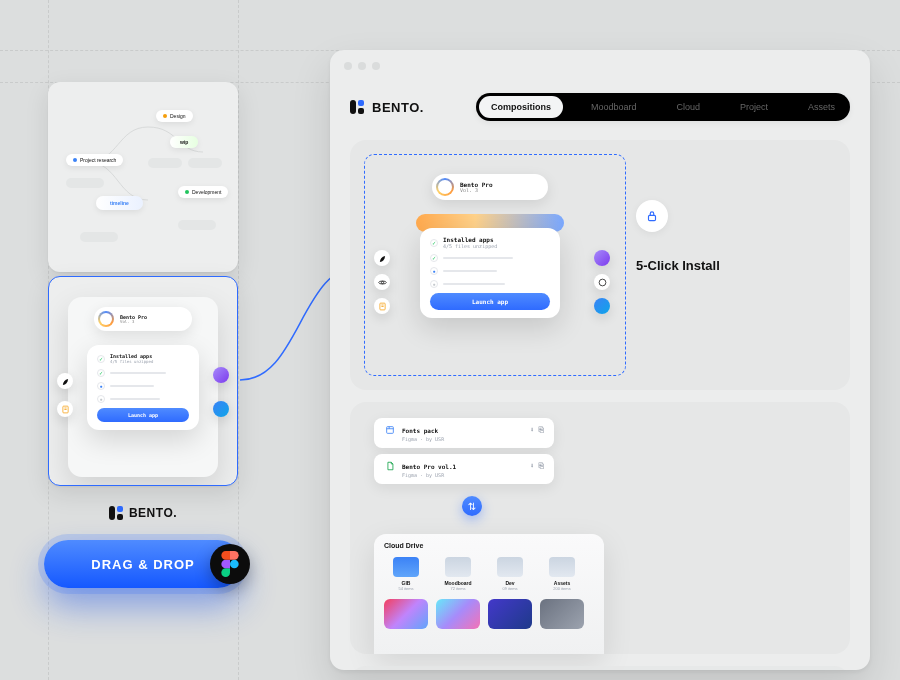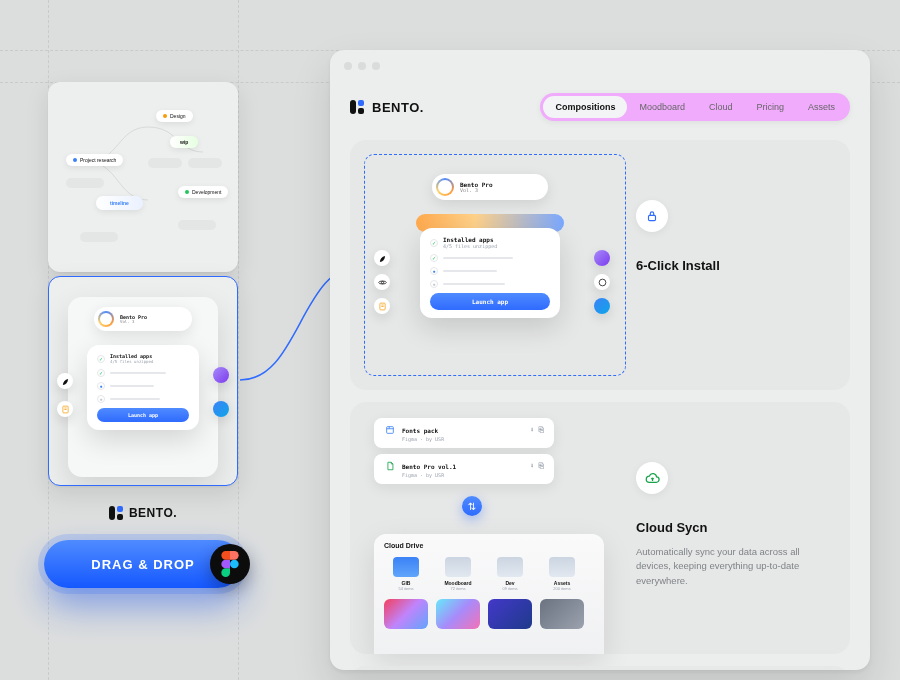--- a/index.html
+++ b/index.html
@@ -142,22 +142,22 @@
     overflow:hidden;
   }
   .traffic{position:absolute;left:14px;top:12px;display:flex;gap:6px}
   .traffic span{width:8px;height:8px;border-radius:50%;background:#DADCDC;display:block}
 
   .site-head{
     position:absolute;left:20px;top:40px;right:20px;height:34px;
     display:flex;align-items:center;justify-content:space-between;
   }
   .nav-pill{
-    display:flex;align-items:center;background:#f0abfc;border-radius:999px;
-    padding:3px;gap:0;box-shadow:0 2px 6px rgba(0,0,0,0.06);
+    display:flex;align-items:center;background:#000000;border-radius:999px;
+    padding:3px;gap:16px;box-shadow:0 2px 6px rgba(0,0,0,0.06);
     font-size:9px;color:#666;
   }
   .nav-item{padding:6px 12px;border-radius:999px;white-space:nowrap}
   .nav-item.active{background:#F3F4F5;color:#111;font-weight:600}
 
   .feature-card{
     position:absolute; left:20px; right:20px;
     background:#E6E7E7; border-radius:16px;
     display:flex;
   }
@@ -360,21 +360,21 @@
             <div class="lm-b"></div>
             <div class="lm-c"></div>
           </div>
       </div>
       <span class="brand-text" style="font-size:13px">BENTO.</span>
     </div>
     <div class="nav-pill">
       <span class="nav-item active">Compositions</span>
       <span class="nav-item">Moodboard</span>
       <span class="nav-item">Cloud</span>
-      <span class="nav-item">Pricing</span>
+      <span class="nav-item">Project</span>
       <span class="nav-item">Assets</span>
     </div>
   </div>
 
   <div class="feature-card fc1">
     <div class="fc-visual">
       <div class="dashed-box"></div>
 
       <div class="mini-head" style="top:34px;width:116px">
         <div class="avatar-ring" style="width:18px;height:18px">
@@ -436,21 +436,21 @@
       </div>
       <div class="side-icon" style="right:20px;top:158px;background:linear-gradient(135deg,#3B82F6,#0EA5E9)"></div>
     </div>
     <div class="fc-copy">
       <div class="fc-icon">
         <svg width="14" height="14" viewBox="0 0 24 24" fill="none" stroke="#2F6BFF" stroke-width="2">
             <rect x="6" y="11" width="12" height="9" rx="2"></rect>
             <path d="M9 11V8a3 3 0 0 1 6 0v3"></path>
           </svg>
       </div>
-      <div class="fc-title">6-Click Install</div>
+      <div class="fc-title">5-Click Install</div>
     </div>
   </div>
 
   <div class="feature-card fc2">
     <div class="fc-visual">
       <div class="file-row" style="top:16px">
         <div class="ln1">
           <span class="file-ic" style="color:#3B82F6">
             <svg width="10" height="10" viewBox="0 0 24 24" fill="none" stroke="#3B82F6" stroke-width="2">
                 <rect x="4" y="4" width="16" height="16" rx="2"></rect>
@@ -503,26 +503,16 @@
           </div>
         </div>
         <div class="thumb-row">
           <div class="thumb th1"></div>
           <div class="thumb th2"></div>
           <div class="thumb th3"></div>
           <div class="thumb th4"></div>
         </div>
       </div>
     </div>
-    <div class="fc-copy">
-      <div class="fc-icon">
-        <svg width="15" height="15" viewBox="0 0 24 24" fill="none" stroke="#16A34A" stroke-width="2">
-            <path d="M7 18a5 5 0 0 1 0-10 6 6 0 0 1 11.5 1.5A4 4 0 0 1 18 18H7z"></path>
-            <path d="M12 16v-5m0 0l-2 2m2-2l2 2"></path>
-          </svg>
-      </div>
-      <div class="fc-title">Cloud Sycn</div>
-      <div class="fc-desc">Automatically sync your data across all devices, keeping everything up-to-date everywhere.</div>
-    </div>
   </div>
 
   <div class="feature-card fc3"></div>
 </div>
 
 </body></html>

